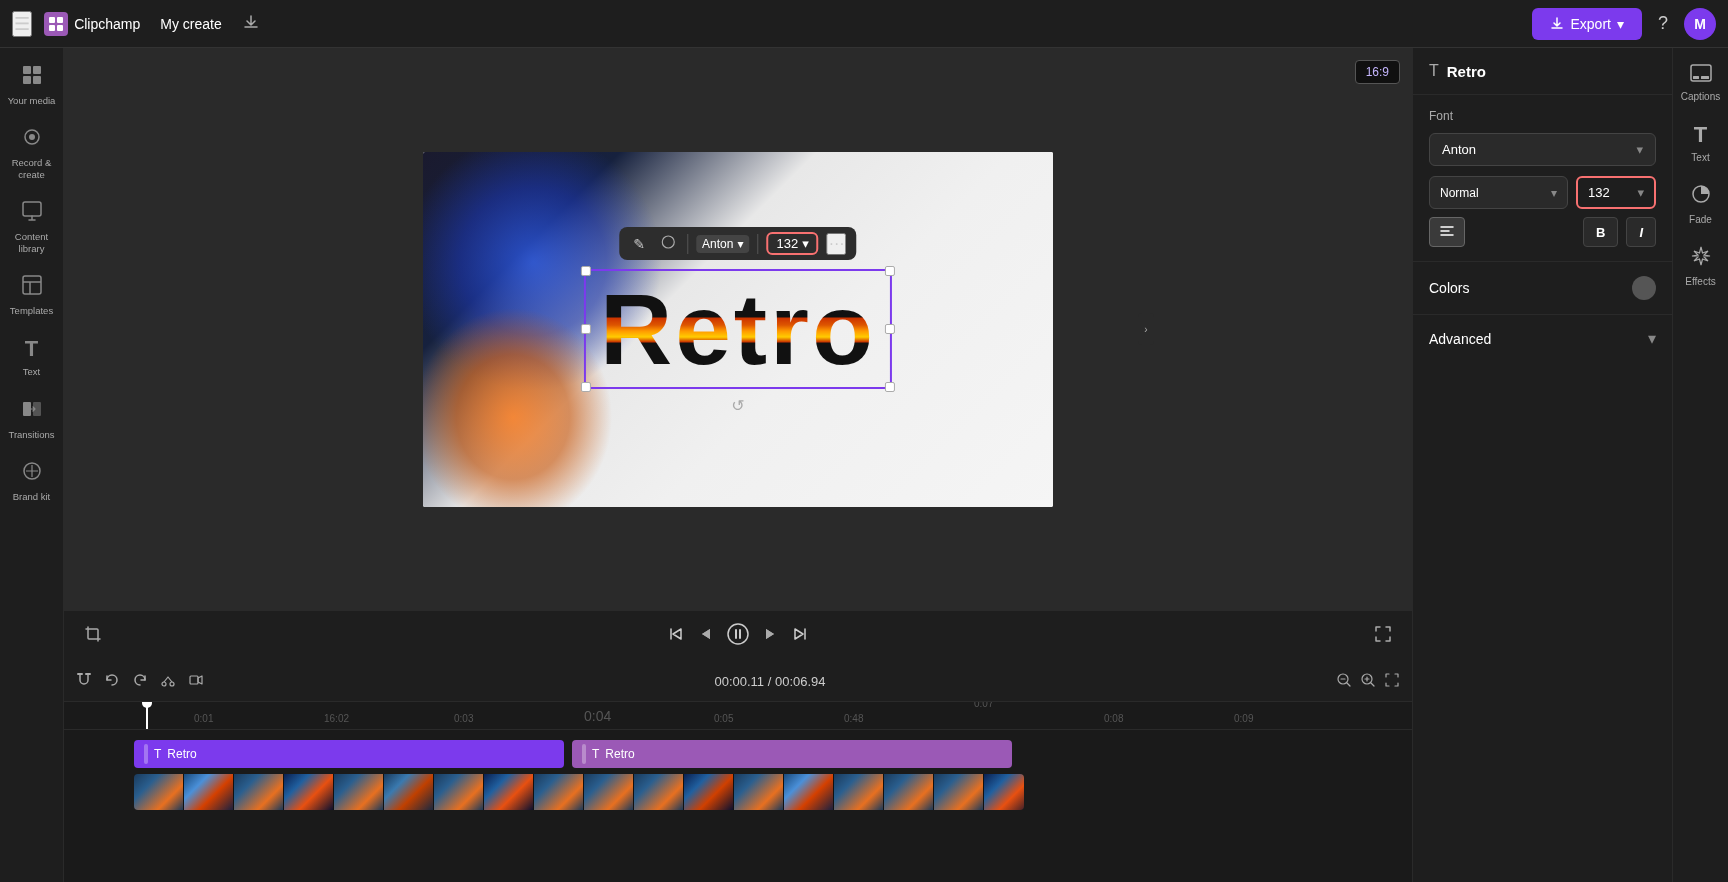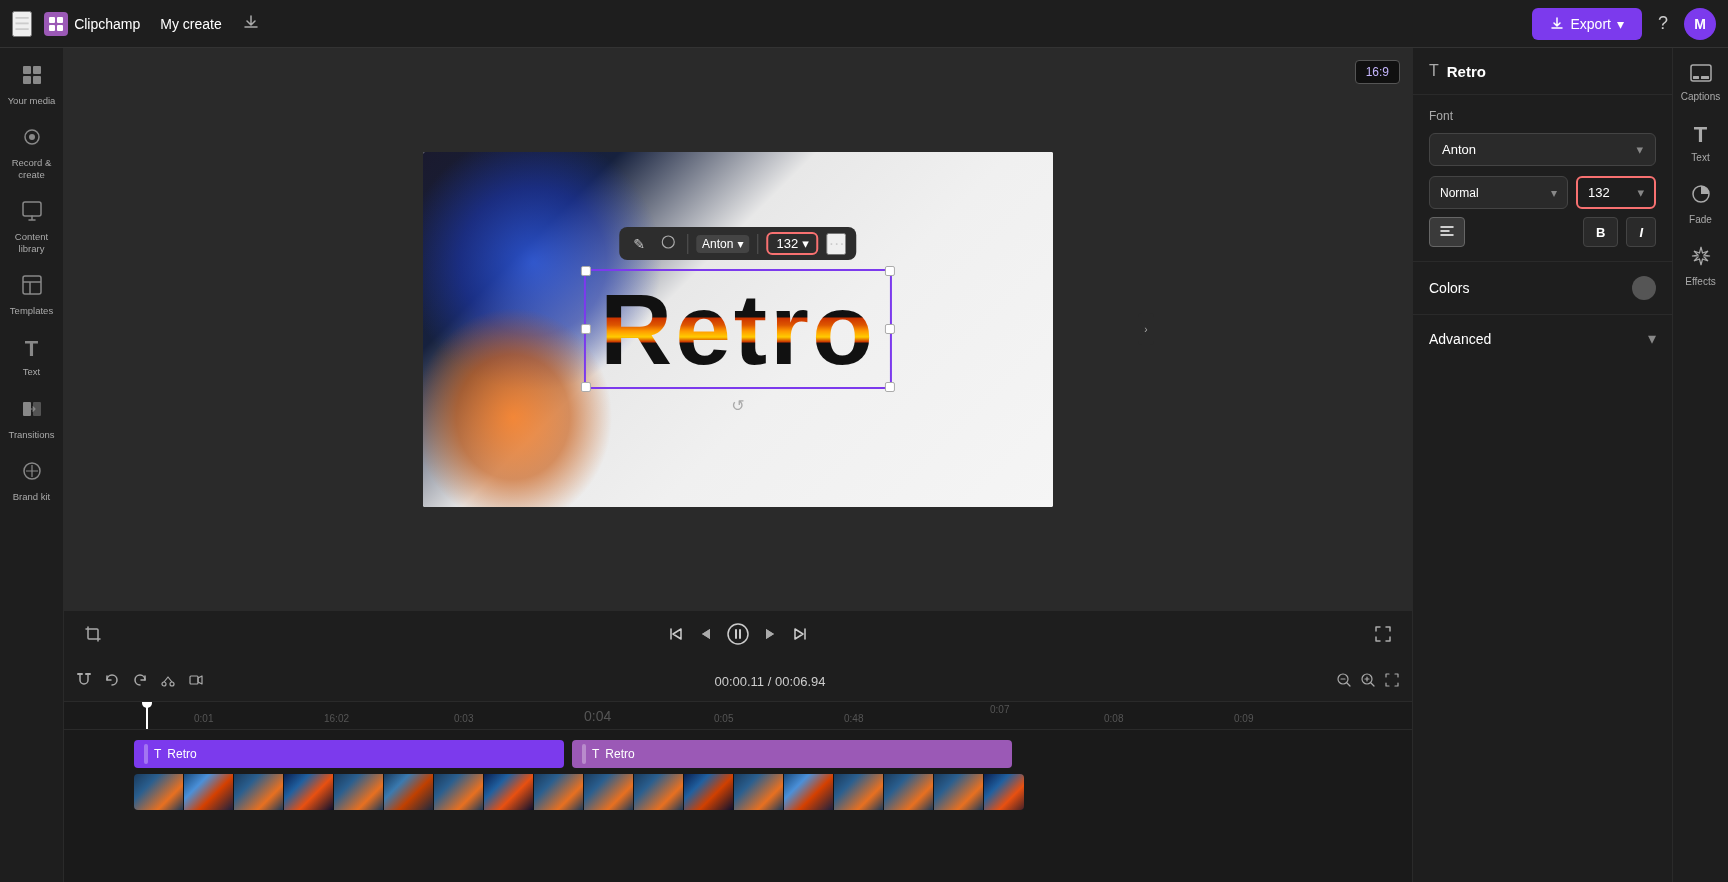--- a/index.html
+++ b/index.html
@@ -758,21 +758,21 @@
 
         <div style="position:absolute; left:82px; top:0; width:2px; height:100%; background:#fff; z-index:10;">
           <div style="width:10px; height:10px; background:#fff; border-radius:50%; position:absolute; top:-4px; left:-4px;"></div>
         </div>
         <div style="position:absolute; left:130px; bottom:5px; font-size:10px; color:#555;">0:01</div>
         <div style="position:absolute; left:260px; bottom:5px; font-size:10px; color:#555;">16:02</div>
         <div style="position:absolute; left:390px; bottom:5px; font-size:10px; color:#555;">0:03</div>
         <div style="position:absolute; left:520px; bottom:5px; font-size:14px; color:#555;">0:04</div>
         <div style="position:absolute; left:650px; bottom:5px; font-size:10px; color:#555;">0:05</div>
         <div style="position:absolute; left:780px; bottom:5px; font-size:10px; color:#555;">0:48</div>
-        <div style="position:absolute; left:910px; bottom:14px; font-size:10px; color:#555;margin-left:16px;">0:07</div>
+        <div style="position:absolute; left:910px; bottom:20px; font-size:10px; color:#555;">0:07</div>
         <div style="position:absolute; left:1040px; bottom:5px; font-size:10px; color:#555;">0:08</div>
         <div style="position:absolute; left:1170px; bottom:5px; font-size:10px; color:#555;">0:09</div>
       </div>
 
       <div class="tracks-area">
 
         <div class="track-row">
           <div class="track-label"></div>
           <div class="track-content" style="position:relative; height:36px;">
             <div class="text-track-1">

